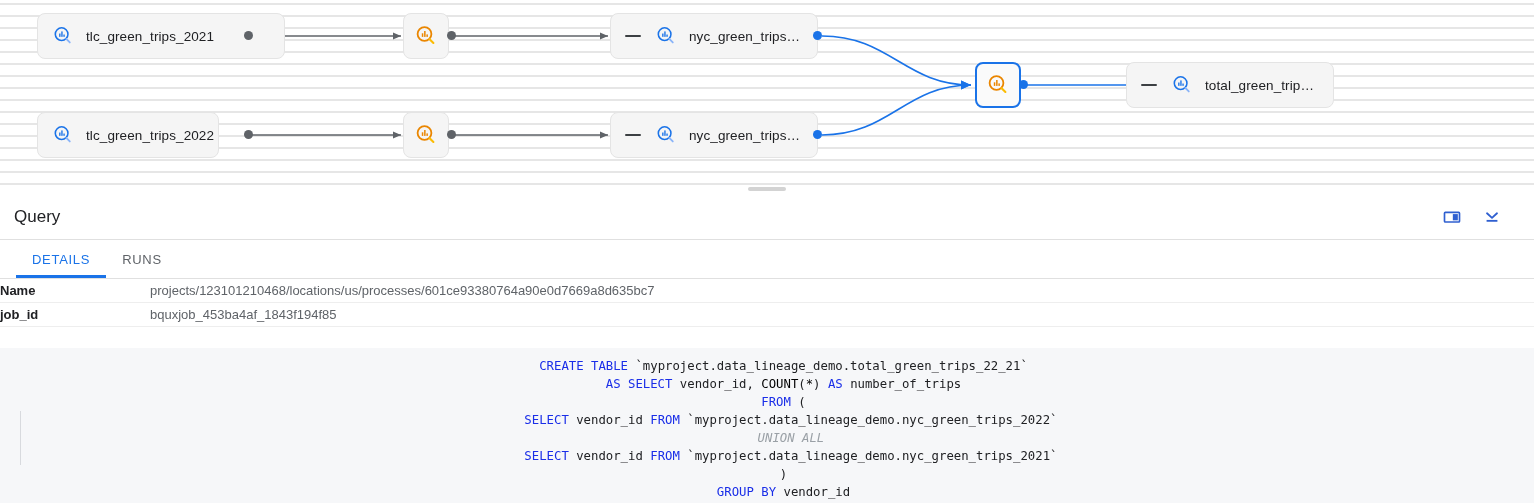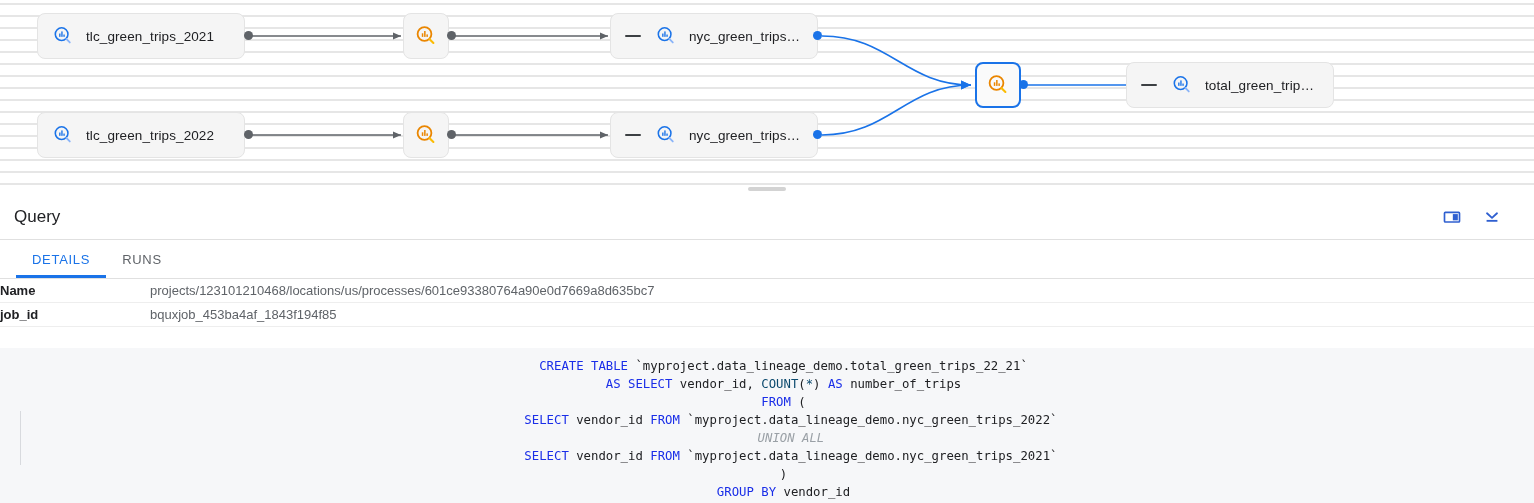--- a/index.html
+++ b/index.html
@@ -161,21 +161,21 @@
     font-family: "DejaVu Sans Mono", "Liberation Mono", monospace;
     font-size: 12.3px;
     line-height: 18px;
     color: #202124;
     position: relative;
     height: 166px;
     overflow: hidden;
   }
   .sql-line { white-space: pre; padding-left: 33px; text-align: center; }
   .kw   { color: #1a2ee8; }
-  .fn   { color: #0c4a6e; }
+  .fn   { color: #000000; }
   .dim  { color: #9aa0a6; font-style: italic; }
   .indent-guide {
     position: absolute;
     left: 20px;
     width: 1px;
     background: #d8dade;
   }
 </style>
 </head>
 <body>
@@ -195,33 +195,33 @@
     <line x1="248" y1="36" x2="401" y2="36" stroke="#5f6368" stroke-width="1.3" marker-end="url(#arrow-grey)"></line>
     <line x1="455" y1="36" x2="608" y2="36" stroke="#5f6368" stroke-width="1.3" marker-end="url(#arrow-grey)"></line>
     <line x1="248" y1="135" x2="401" y2="135" stroke="#5f6368" stroke-width="1.3" marker-end="url(#arrow-grey)"></line>
     <line x1="455" y1="135" x2="608" y2="135" stroke="#5f6368" stroke-width="1.3" marker-end="url(#arrow-grey)"></line>
 
     <path d="M822,36 C890,36 905,85 971,85" fill="none" stroke="#1a73e8" stroke-width="1.6" marker-end="url(#arrow-blue)"></path>
     <path d="M822,135 C890,135 905,85 971,85" fill="none" stroke="#1a73e8" stroke-width="1.6" marker-end="url(#arrow-blue)"></path>
     <line x1="1027" y1="85" x2="1180" y2="85" stroke="#1a73e8" stroke-width="1.6" marker-end="url(#arrow-blue)"></line>
   </svg>
 
-  <div class="node table-node" style="left:37px; top:13px; width:208px;">
+  <div class="node table-node" style="left:37px; top:13px; width:248px;">
     <svg class="icon-mg" width="22" height="22" viewBox="0 0 24 24">
       <circle cx="10.5" cy="10" r="6.9" fill="none" stroke="#1a73e8" stroke-width="1.7"></circle>
       <rect x="7.8" y="9.3" width="1.5" height="3.6" fill="#1a73e8"></rect>
       <rect x="10.1" y="7" width="1.5" height="5.9" fill="#1a73e8"></rect>
       <rect x="12.4" y="10.4" width="1.5" height="2.5" fill="#1a73e8"></rect>
       <line x1="15.6" y1="15.2" x2="19.4" y2="19" stroke="#8ab4f8" stroke-width="2" stroke-linecap="round"></line>
     </svg>
     <span class="node-label">tlc_green_trips_2021</span>
   </div>
   <div class="port grey" style="left:244px; top:31px;"></div>
 
-  <div class="node table-node" style="left:37px; top:112px; width:208px;text-align:center;">
+  <div class="node table-node" style="left:37px; top:112px; width:182px;text-align:center;">
     <svg class="icon-mg" width="22" height="22" viewBox="0 0 24 24">
       <circle cx="10.5" cy="10" r="6.9" fill="none" stroke="#1a73e8" stroke-width="1.7"></circle>
       <rect x="7.8" y="9.3" width="1.5" height="3.6" fill="#1a73e8"></rect>
       <rect x="10.1" y="7" width="1.5" height="5.9" fill="#1a73e8"></rect>
       <rect x="12.4" y="10.4" width="1.5" height="2.5" fill="#1a73e8"></rect>
       <line x1="15.6" y1="15.2" x2="19.4" y2="19" stroke="#8ab4f8" stroke-width="2" stroke-linecap="round"></line>
     </svg>
     <span class="node-label">tlc_green_trips_2022</span>
   </div>
   <div class="port grey" style="left:244px; top:130px;"></div>

